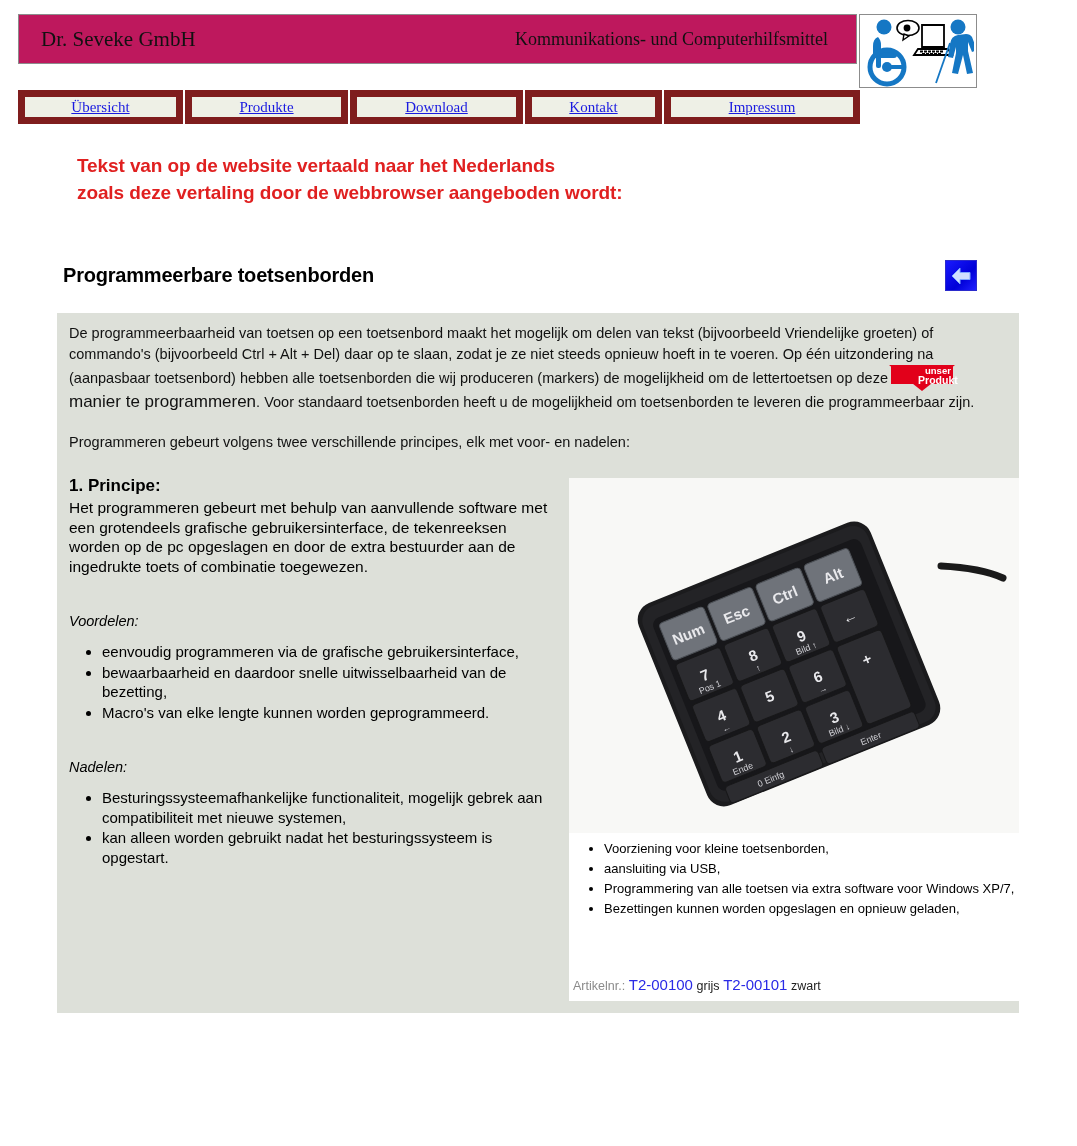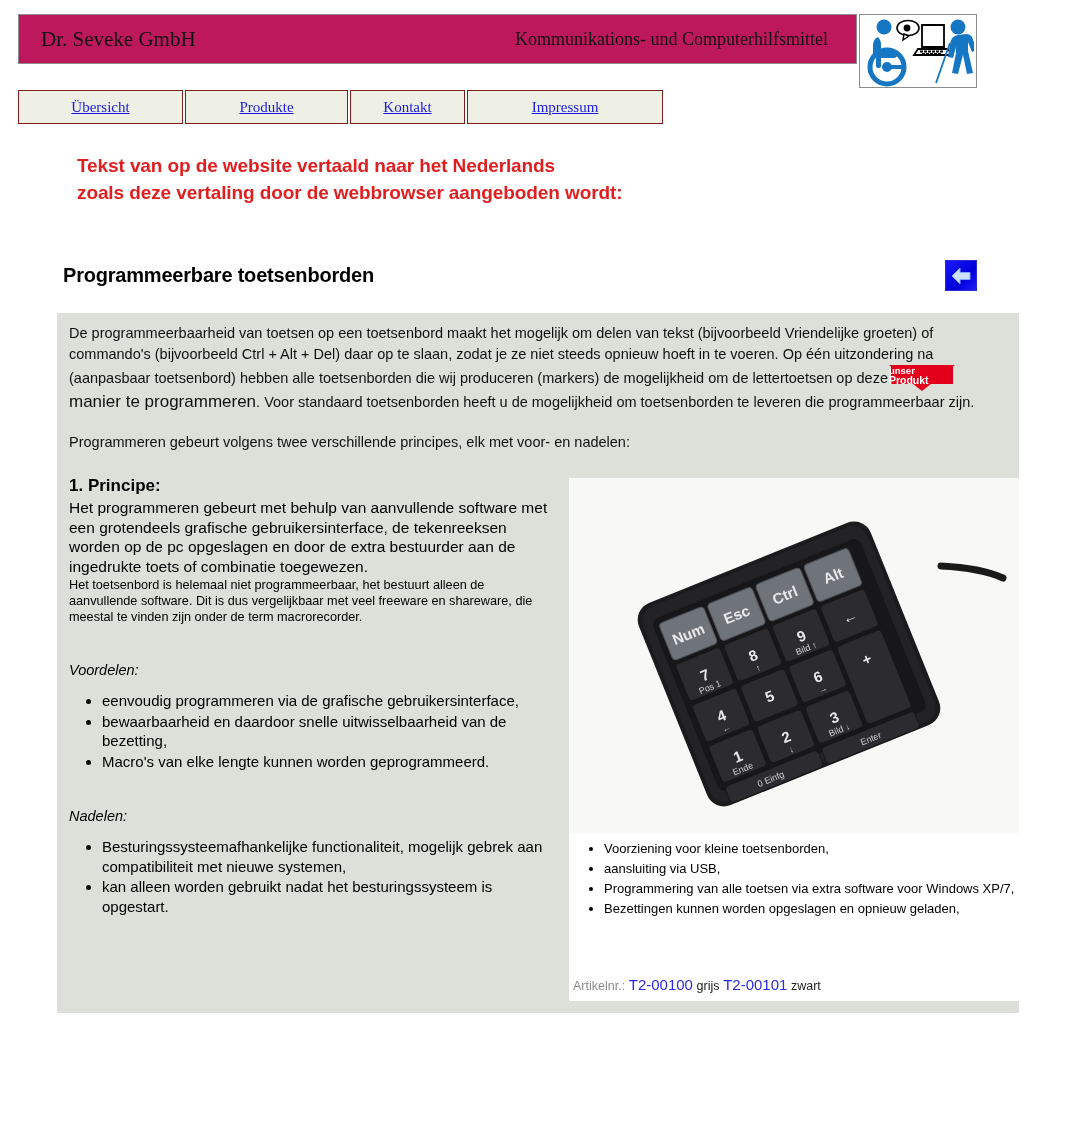--- a/index.html
+++ b/index.html
@@ -62,40 +62,40 @@
     justify-content: center;
     position: relative;
   }
   .logo-cell svg { display: block; }
 
   .nav-row {
     display: flex;
     margin-top: 2px;
   }
   .nav-cell {
-    border: 1px solid #7f1d1d;
+    border: 7px solid #7f1d1d;
     background: #eef0e6;
     height: 34px;
     display: flex;
     align-items: center;
     justify-content: center;
     box-sizing: border-box;
     margin-right: 2px;
   }
   .nav-cell:last-child { margin-right: 0; }
   .nav-cell a {
     color: #1a1ae0;
     text-decoration: underline;
     font-family: "Liberation Serif", serif;
     font-size: 15px;
   }
   .nav-w1 { width: 165px; }
   .nav-w2 { width: 163px; }
   .nav-w3 { width: 173px; }
-  .nav-w4 { width: 115px; }
+  .nav-w4 { width: 137px; }
   .nav-w5 { width: 196px; }
 
   
   .notice {
     position: absolute;
     left: 77px;
     top: 139px;
     color: #e02020;
     font-size: 19px;
     font-weight: bold;
@@ -169,23 +169,23 @@
     border-top: 26px solid #e2001a;
   }
   .badge .band {
     position: absolute;
     left: 2px; top: 0;
     width: 62px; height: 19px;
     background: #e2001a;
   }
   .badge .bt {
     position: absolute;
-    left: 0; top: 0;
+    left: 16px; top: 0;
     width: 66px;
-    text-align: left;
+    text-align: center;
     color: #ffffff;
     font-weight: bold;
     font-size: 9.5px;
     line-height: 9.5px;
     font-family: "Liberation Sans", sans-serif;
   }
   .badge .bt1 { top: 1px; }
   .badge .bt2 { top: 11px; font-size: 10.5px; }
   .big-inline { font-size: 17px; }
 
@@ -309,20 +309,23 @@
     </div>
   </div>
 
   <div class="nav-row">
     <div class="nav-cell nav-w1">
       <a href="#">Übersicht</a>
     </div>
     <div class="nav-cell nav-w2">
       <a href="#">Produkte</a>
     </div>
+    <div class="nav-cell nav-w3">
+      <a href="#">Download</a>
+    </div>
     <div class="nav-cell nav-w4">
       <a href="#">Kontakt</a>
     </div>
     <div class="nav-cell nav-w5">
       <a href="#">Impressum</a>
     </div>
   </div>
 </div>
 
 <div class="notice">
@@ -352,21 +355,20 @@
       </span><span class="big-inline">manier te programmeren</span><span>. Voor standaard toetsenborden heeft u de mogelijkheid om toetsenborden te leveren die programmeerbaar zijn.</span></p>
     <div class="gap"></div>
     <p>Programmeren gebeurt volgens twee verschillende principes, elk met voor- en nadelen:</p>
   </div>
 
   <div class="cols">
 
     <div class="col-left">
       <div class="principle-head">1. Principe:</div>
       <p class="principle-body">Het programmeren gebeurt met behulp van aanvullende software met een grotendeels grafische gebruikersinterface, de tekenreeksen worden op de pc opgeslagen en door de extra bestuurder aan de ingedrukte toets of combinatie toegewezen.</p>
-      <p class="principle-sub">Het toetsenbord is helemaal niet programmeerbaar, het bestuurt alleen de aanvullende software. Dit is dus vergelijkbaar met veel freeware en shareware, die meestal te vinden zijn onder de term macrorecorder.</p>
 
       <p class="subhead">Voordelen:</p>
       <ul class="dl">
         <li>eenvoudig programmeren via de grafische gebruikersinterface,</li>
         <li>bewaarbaarheid en daardoor snelle uitwisselbaarheid van de bezetting,</li>
         <li>Macro's van elke lengte kunnen worden geprogrammeerd.</li>
       </ul>
 
       <p class="subhead">Nadelen:</p>
       <ul class="dl">

